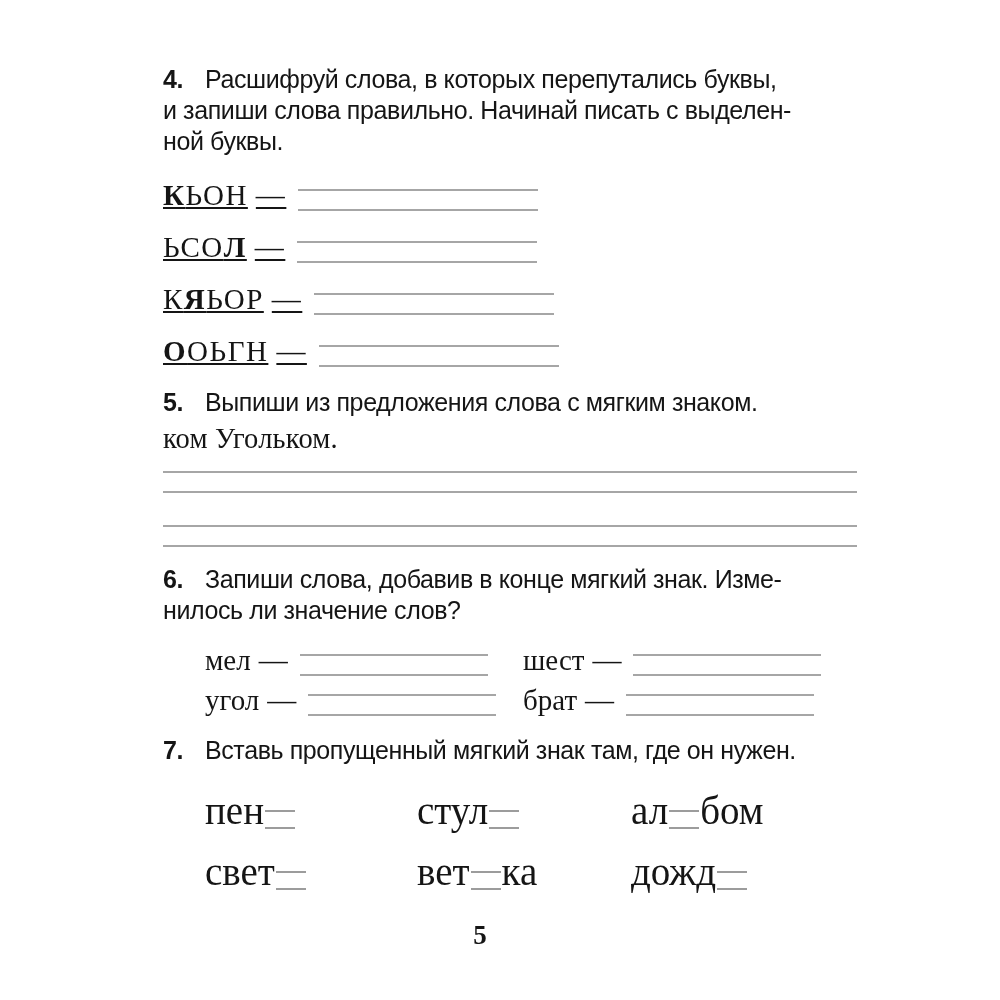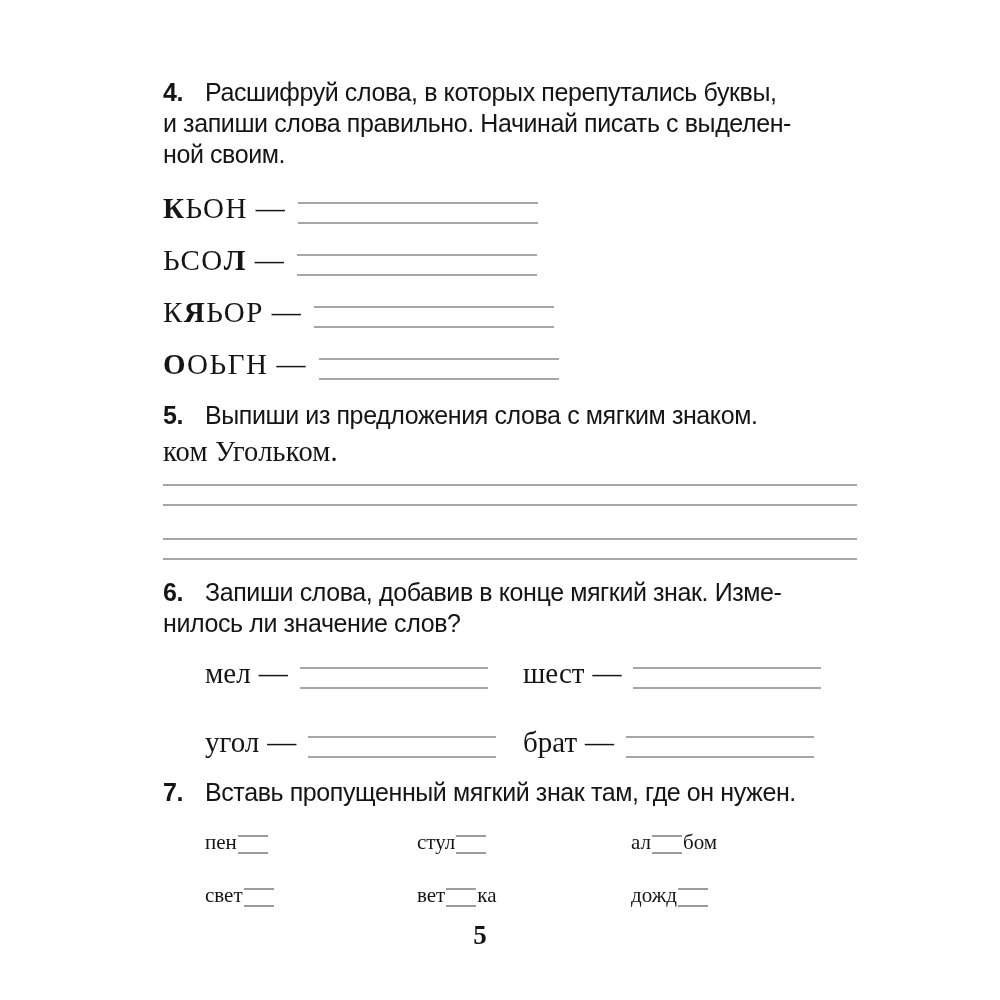--- a/index.html
+++ b/index.html
@@ -11,42 +11,42 @@
     width: 1000px;
     height: 1000px;
     position: relative;
     color: #151515;
     font-family: "Liberation Sans", sans-serif;
     overflow: hidden;
   }
   .page {
     position: absolute;
     left: 163px;
-    top: 77px;
+    top: 64px;
     width: 694px;
   }
   
   .iline {
     font-size: 25px;
     line-height: 31px;
     letter-spacing: -0.4px;
     white-space: nowrap;
     font-weight: 500;
   }
   .num {
     display: inline-block;
     width: 42px;
     font-weight: 700;
   }
   
   .serif {
     font-family: "Liberation Serif", serif;
   }
   
-  .words4 { margin-top: 22px; }
+  .words4 { margin-top: 22px; text-decoration: underline; }
   .row4 {
     height: 30px;
     margin-bottom: 22px;
     font-family: "Liberation Serif", serif;
     font-size: 29px;
     letter-spacing: 1.5px;
     white-space: nowrap;
   }
   .row4 b { font-weight: 700; }
   .dash {
@@ -81,35 +81,35 @@
   .r2 { margin-top: 18px; }
   .r3 { margin-top: 32px; }
   .r4 { margin-top: 18px; }
   
   .hdr6 { margin-top: 17px; }
   .grid6 {
     margin-top: 18px;
     margin-left: 42px;
     display: grid;
     grid-template-columns: 318px auto;
-    row-gap: 39px;
+    row-gap: 10px;
     font-family: "Liberation Serif", serif;
     font-size: 29px;
   }
   .cell6 { white-space: nowrap; height: 30px; }
   
   .hdr7 { margin-top: 21px; }
   .grid7 {
     margin-top: 22px;
     margin-left: 42px;
     display: grid;
     grid-template-columns: 212px 214px auto;
-    row-gap: 20px;
-    font-family: "Liberation Serif", serif;
-    font-size: 21px;
+    row-gap: 28px;
+    font-family: "Liberation Serif", serif;
+    font-size: 39px;
   }
   .cell7 { white-space: nowrap; height: 33px; }
   .gap {
     display: inline-block;
     box-sizing: border-box;
     width: 30px;
     height: 19px;
     border-top: 2px solid #9c9c9c;
     border-bottom: 2px solid #9c9c9c;
     vertical-align: -5px;
@@ -130,21 +130,21 @@
 </head>
 <body>
 
 <div class="page">
 
   <section>
     <div class="iline">
       <span class="num">4.</span><span>Расшифруй слова, в которых перепутались буквы,</span>
     </div>
     <div class="iline">и запиши слова правильно. Начинай писать с выделен-</div>
-    <div class="iline">ной своим.</div>
+    <div class="iline">ной буквы.</div>
 
     <div class="words4">
       <div class="row4">
         <span><span></span><b>К</b><span>ЬОН</span></span><span class="dash">—</span><span class="blank w240"></span>
       </div>
       <div class="row4">
         <span><span>ЬСО</span><b>Л</b><span></span></span><span class="dash">—</span><span class="blank w240"></span>
       </div>
       <div class="row4">
         <span><span>К</span><b>Я</b><span>ЬОР</span></span><span class="dash">—</span><span class="blank w240"></span>

